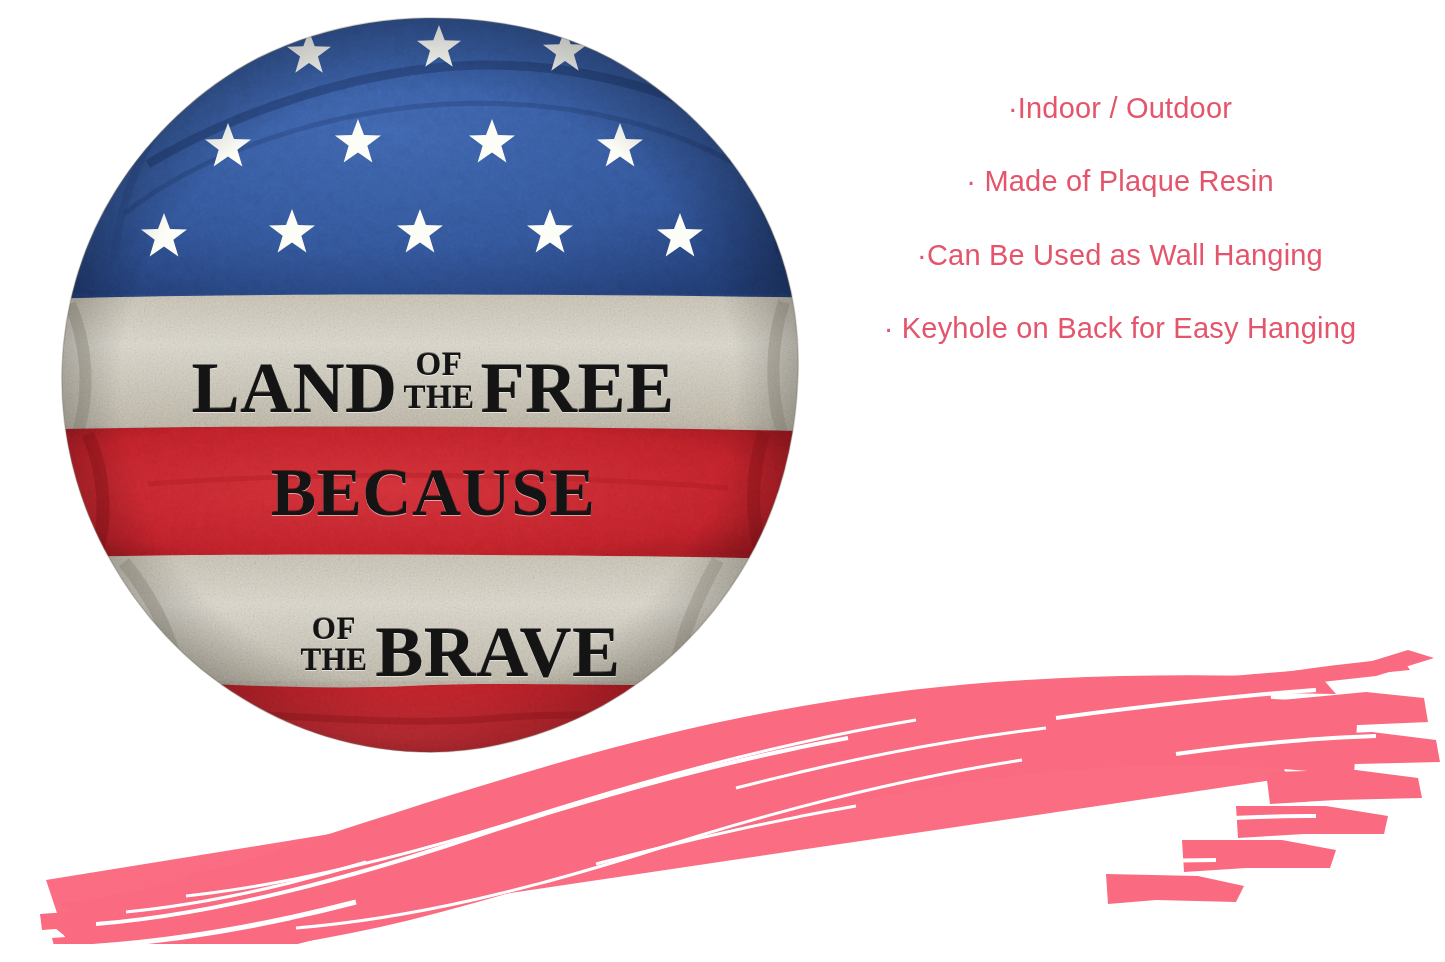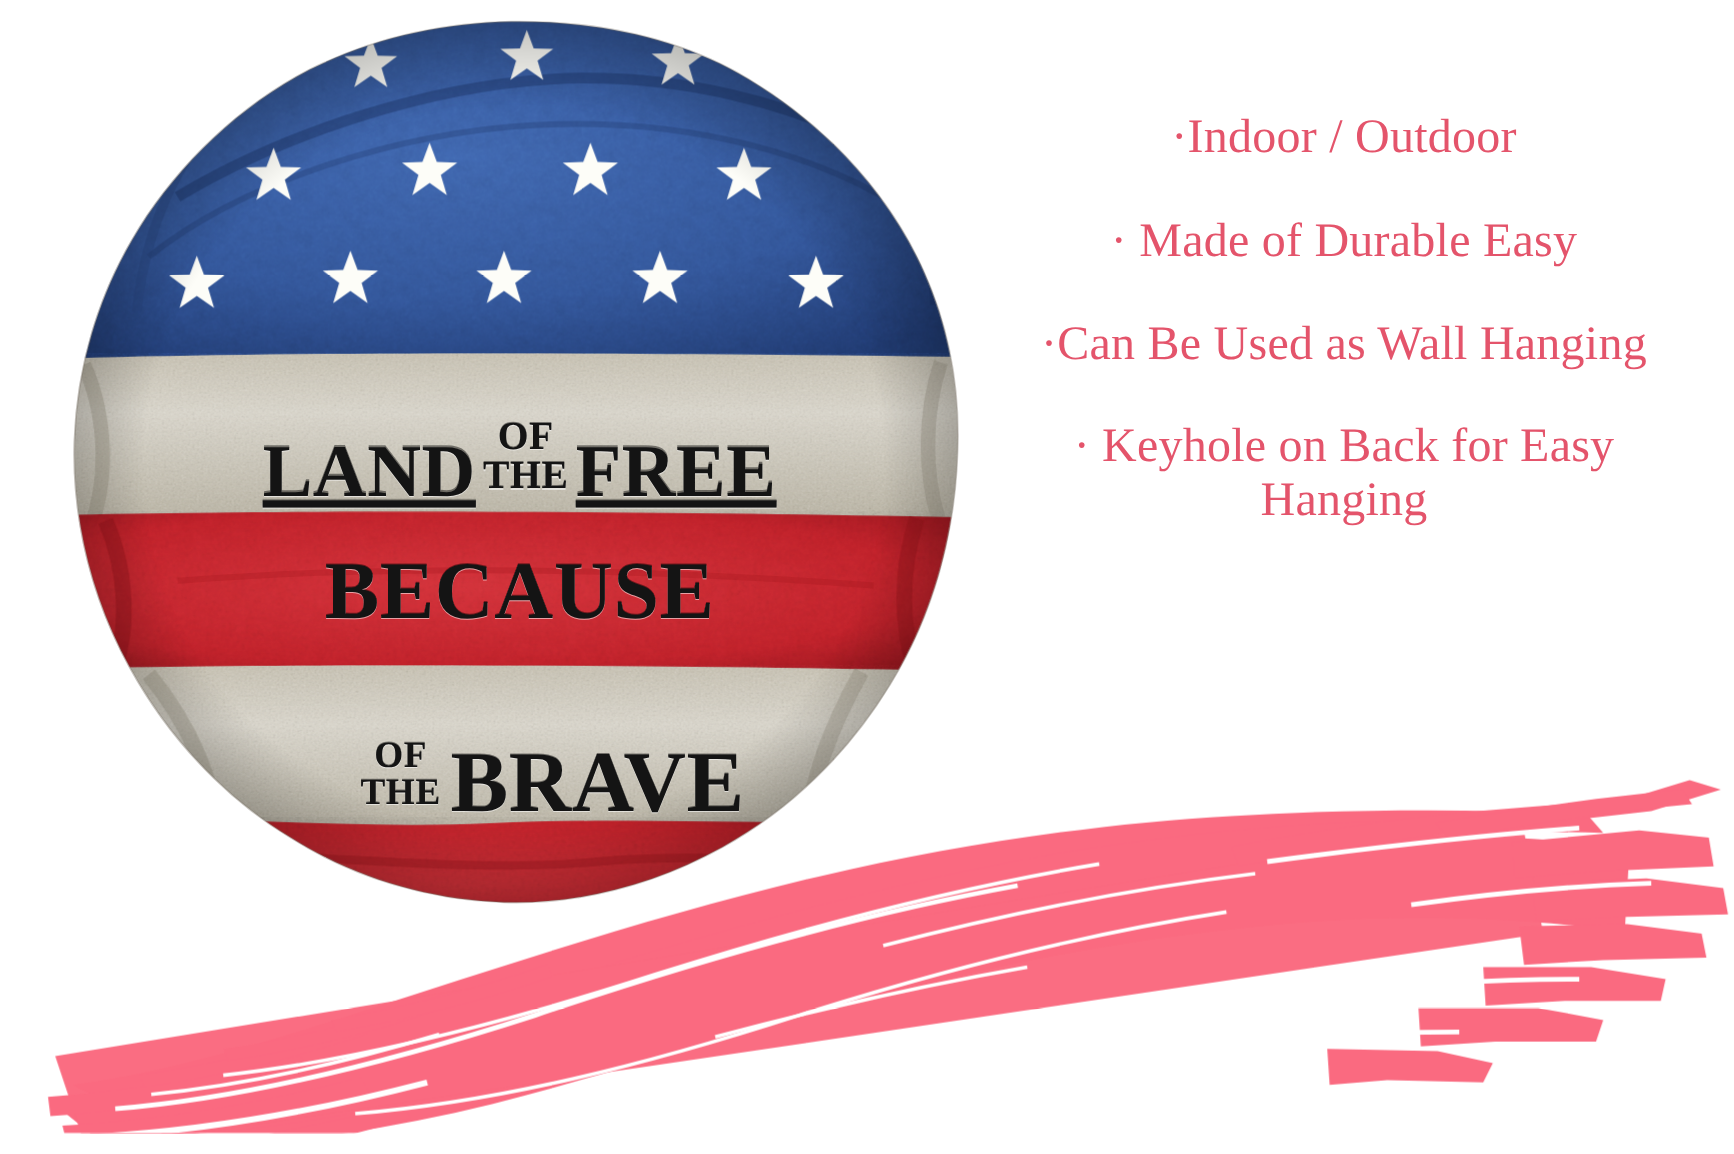--- a/index.html
+++ b/index.html
@@ -45,21 +45,21 @@
     position: absolute;
     left: 40px;
     top: 296px;
     width: 730px;
     height: 110px;
     display: flex;
     align-items: flex-end;
     justify-content: center;
     gap: 6px;
   }
-  #band1 .big { font-size: 62px; line-height: 0.86; text-decoration: underline; }
+  #band1 .big { font-size: 72px; line-height: 0.86; }
   #band1 .stack {
     display: flex;
     flex-direction: column;
     align-items: center;
     font-size: 33px;
     line-height: 1.0;
     padding-bottom: 6px;
   }
 
   
@@ -102,25 +102,25 @@
   
   #features {
     position: absolute;
     left: 828px;
     top: 92px;
     width: 600px;
     color: #E4546B;
     text-align: center;
   }
   .feature {
-    font-size: 40px;
+    font-size: 29px;
     line-height: 1.12;
     margin: 0 16px 41px 0;
     letter-spacing: 0.2px;
-    font-family: Liberation Serif, serif;
+    font-family: Liberation Sans, sans-serif;
   }
   .feature.last { margin-bottom: 0; }
 
   
   #brush {
     position: absolute;
     left: 36px;
     top: 628px;
     width: 1409px;
     height: 316px;
@@ -308,21 +308,21 @@
       <span class="stack">
         <span class="stone-text" style="position:static;">OF</span>
         <span class="stone-text" style="position:static;">THE</span>
       </span>
       <span class="stone-text big" style="position:static;">BRAVE</span>
     </div>
   </div>
 
   <div id="features">
     <p class="feature">·Indoor / Outdoor</p>
-    <p class="feature">· Made of Durable Easy</p>
+    <p class="feature">· Made of Plaque Resin</p>
     <p class="feature">·Can Be Used as Wall Hanging</p>
     <p class="feature last">· Keyhole on Back for Easy Hanging</p>
   </div>
 
   <div id="brush">
     <svg viewBox="0 0 1409 316" xmlns="http://www.w3.org/2000/svg">
       <g fill="#FA6A80">
 
         <path d="M 24 276
                  C 90 268 170 246 268 214

